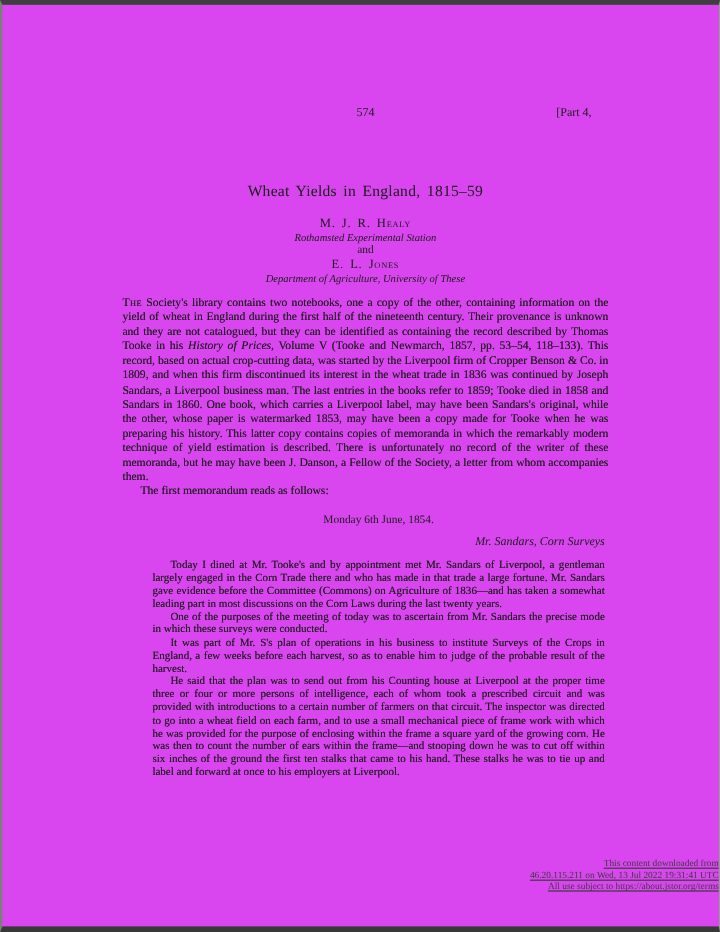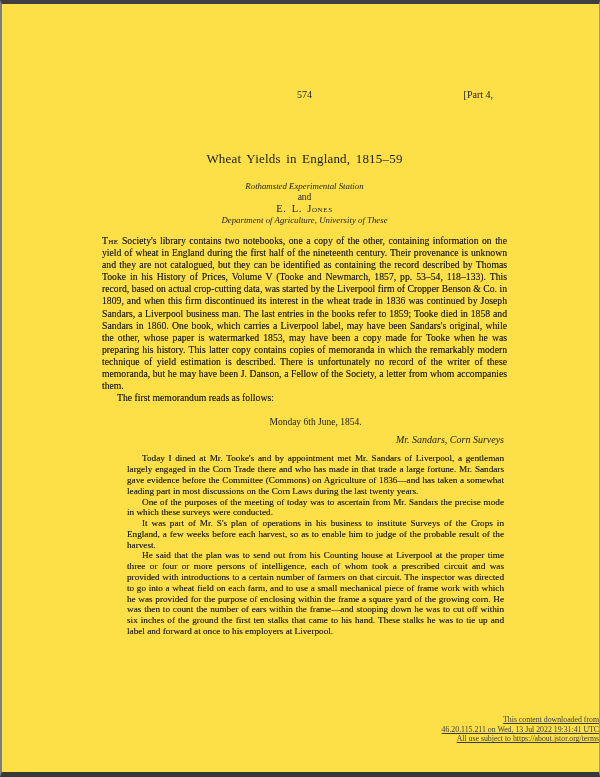--- a/index.html
+++ b/index.html
@@ -1,20 +1,20 @@
 <!DOCTYPE html>
 <html><head>
 <meta charset="utf-8">
 <style>
   html,body{margin:0;padding:0;background:#ffffff;}
   .page{
     position:relative;
     width:600px;height:777px;
     box-sizing:border-box;
-    background:#fde047;
+    background:#d946ef;
     border-top:4px solid #3f3f3f;
     border-bottom:5px solid #383838;
     border-left:2px solid #7d7d7d;
     border-right:1px solid #999999;
     overflow:hidden;
     font-family:"Liberation Serif","DejaVu Serif",serif;
     color:#1b1b1b;
   }
   .content{
     position:relative;
@@ -58,21 +58,21 @@
   .connector{font-size:9.5px;line-height:11px;}
   .bodytext{margin-top:9px;}
   p{margin:0;}
   .intro-p{
     font-size:9.7px;
     line-height:12.1px;
     text-align:justify;
     text-shadow:0 0 0.3px rgba(20,20,20,0.55);
   }
   .sc{font-variant:small-caps;letter-spacing:0.4px;}
-  .it{}
+  .it{font-style:italic;}
   .indent{text-indent:15px;}
   .memo{
     margin-left:25px;
     margin-right:3px;
     margin-top:12px;
   }
   .memo-date{
     text-align:center;
     font-size:9.5px;
     line-height:12px;
@@ -110,20 +110,21 @@
   <div class="content">
 
     <div class="runhead">
       <span>574</span>
       <span class="part">[Part 4,</span>
     </div>
 
     <h1 class="title">Wheat Yields in England, 1815–59</h1>
 
     <div class="authors">
+      <div class="author-name">M. J. R. Healy</div>
       <div class="affil">Rothamsted Experimental Station</div>
       <div class="connector">and</div>
       <div class="author-name">E. L. Jones</div>
       <div class="affil">Department of Agriculture, University of These</div>
     </div>
 
     <div class="bodytext">
       <p class="intro-p"><span class="sc">The</span><span> Society's library contains two notebooks, one a copy of the other, containing information on the yield of wheat in England during the first half of the nineteenth century. Their provenance is unknown and they are not catalogued, but they can be identified as containing the record described by Thomas Tooke in his </span><span class="it">History of Prices,</span><span> Volume V (Tooke and Newmarch, 1857, pp. 53–54, 118–133). This record, based on actual crop-cutting data, was started by the Liverpool firm of Cropper Benson &amp; Co. in 1809, and when this firm discontinued its interest in the wheat trade in 1836 was continued by Joseph Sandars, a Liverpool business man. The last entries in the books refer to 1859; Tooke died in 1858 and Sandars in 1860. One book, which carries a Liverpool label, may have been Sandars's original, while the other, whose paper is watermarked 1853, may have been a copy made for Tooke when he was preparing his history. This latter copy contains copies of memoranda in which the remarkably modern technique of yield estimation is described. There is unfortunately no record of the writer of these memoranda, but he may have been J. Danson, a Fellow of the Society, a letter from whom accompanies them.</span></p>
 
       <p class="intro-p indent">The first memorandum reads as follows:</p>

